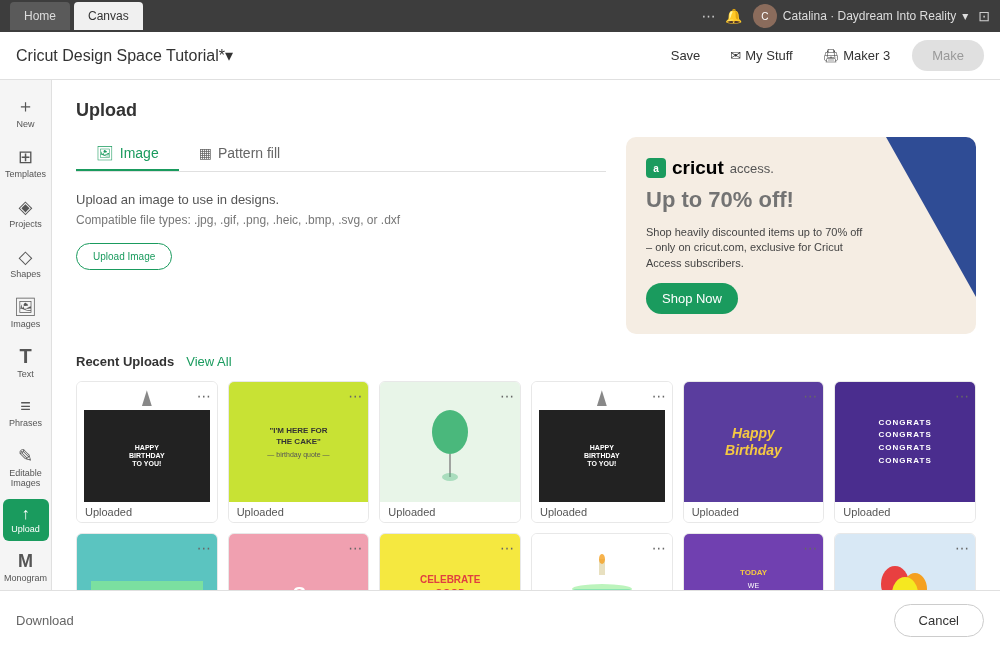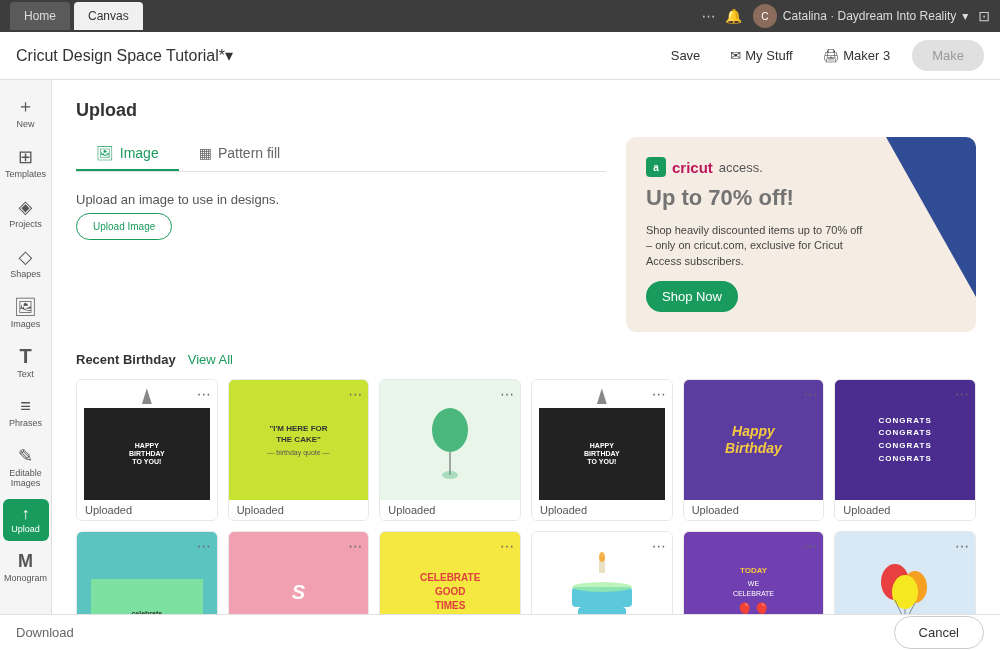--- a/index.html
+++ b/index.html
@@ -60,21 +60,21 @@
     .recent-title { font-size: 13px; font-weight: 600; color: #333; }
     .view-all { font-size: 13px; color: #1a9b5e; cursor: pointer; text-decoration: none; }
 
     .uploads-grid { display: grid; grid-template-columns: repeat(6, 1fr); gap: 10px; }
     .upload-item { border: 1px solid #e8e8e8; border-radius: 6px; overflow: hidden; cursor: pointer; position: relative; }
     .upload-thumb { height: 120px; background: #f5f5f5; display: flex; align-items: center; justify-content: center; position: relative; overflow: hidden; }
     .upload-item-menu { position: absolute; top: 6px; right: 6px; cursor: pointer; color: #666; font-size: 14px; }
     .upload-item-label { padding: 4px 8px; font-size: 11px; color: #555; background: white; }
 
     
-    .bottom-bar { display: flex; align-items: center; background: white; border-top: 1px solid #e0e0e0; height: 36px; padding: 0 16px; flex-shrink: 0; }
+    .bottom-bar { display: flex; align-items: center; background: white; border-top: 1px solid #e0e0e0; height: 60px; padding: 0 16px; flex-shrink: 0; }
     .btn-download { background: none; border: none; font-size: 13px; color: #666; cursor: pointer; }
     .bottom-bar-right { margin-left: auto; display: flex; gap: 10px; }
     .btn-cancel { background: white; border: 1px solid #ccc; color: #333; padding: 8px 24px; border-radius: 20px; font-size: 13px; cursor: pointer; }
     .btn-add-canvas { background: #e0e0e0; border: none; color: #999; padding: 8px 20px; border-radius: 20px; font-size: 13px; cursor: pointer; }
 
     
     .content-area::-webkit-scrollbar { width: 6px; }
     .content-area::-webkit-scrollbar-thumb { background: #ccc; border-radius: 3px; }
   </style>
 </head>
@@ -169,44 +169,45 @@
           <div class="upload-tab active">
             <span class="upload-tab-icon">🖼</span>
             <span>Image</span>
           </div>
           <div class="upload-tab">
             <span class="upload-tab-icon">▦</span>
             <span>Pattern fill</span>
           </div>
         </div>
         <p class="upload-desc">Upload an image to use in designs.</p>
+        <p class="upload-compat">Compatible file types: .jpg, .gif, .png, .heic, .bmp, .svg, or .dxf</p>
         <button class="btn-upload-image">Upload Image</button>
       </div>
 
       <div class="upload-promo">
         <div class="promo-content">
           <div class="promo-logo">
             <div class="promo-logo-icon">a</div>
-            <span style="font-size:15px;font-weight:700;color:#be185d;">cricut</span>
+            <span style="font-size:19px;font-weight:700;color:#000000;">cricut</span>
             <span style="font-size:13px;color:#555;">access.</span>
           </div>
           <div style="font-size:22px;font-weight:800;color:#737373;margin-bottom:12px;">Up to 70% off!</div>
           <p style="font-size:11px;color:#444;line-height:1.4;margin-bottom:12px;max-width:220px;">Shop heavily discounted items up to 70% off – only on cricut.com, exclusive for Cricut Access subscribers.</p>
           <button class="btn-shop-now">Shop Now</button>
         </div>
         <div style="position:absolute;right:0;top:0;width:90px;height:100%;overflow:hidden;pointer-events:none;">
           <svg width="90" height="160" viewBox="0 0 90 160">
             <polygon points="0,0 90,0 90,160" fill="#1a3a8c" opacity="0.9"></polygon>
           </svg>
         </div>
       </div>
     </div>
 
     <div class="recent-header">
-      <span class="recent-title">Recent Birthday</span>
+      <span class="recent-title">Recent Uploads</span>
       <a class="view-all">View All</a>
     </div>
 
     <div class="uploads-grid" style="margin-bottom:10px;">
 
       <div class="upload-item">
         <div class="upload-thumb">
           <span class="upload-item-menu">⋯</span>
           <div style="width:100%;height:100%;display:flex;flex-direction:column;background:white;align-items:center;">
             <div style="width:10px;height:16px;background:#888;margin-top:8px;clip-path:polygon(50% 0%,100% 100%,0% 100%);"></div>

